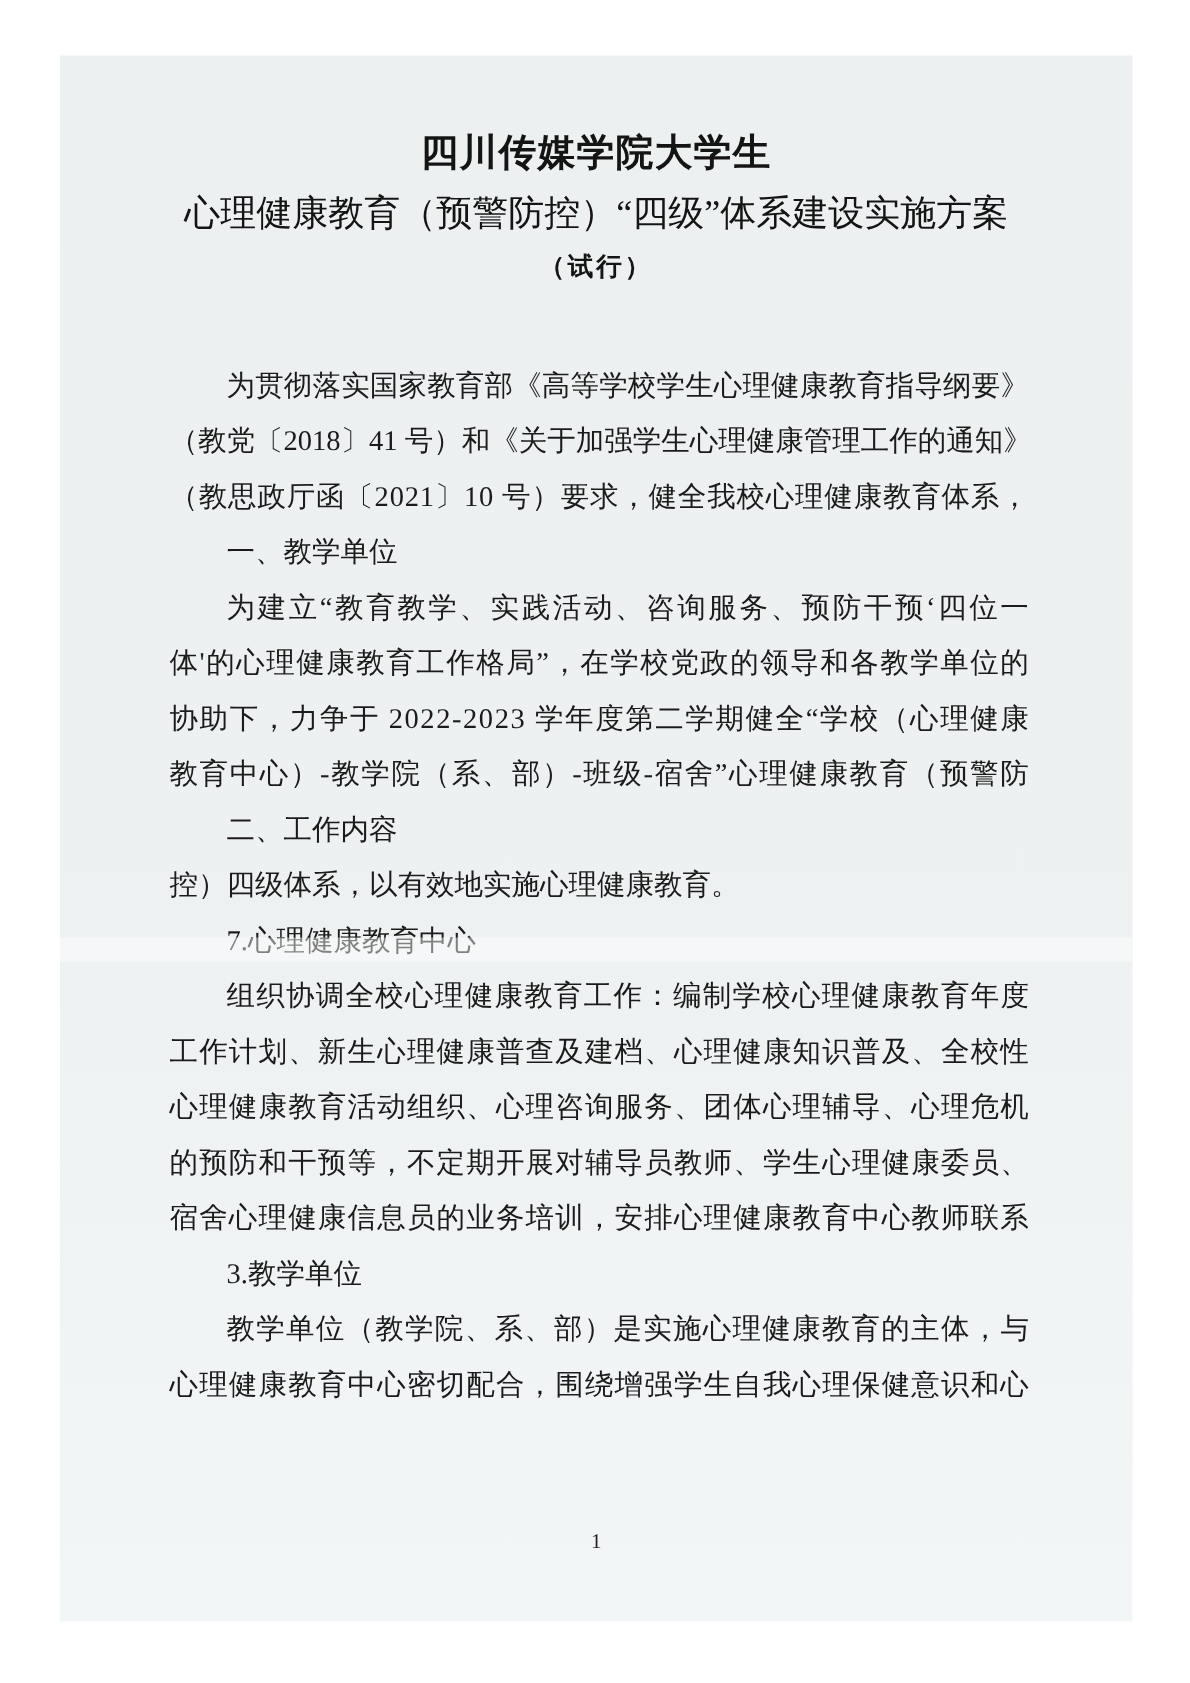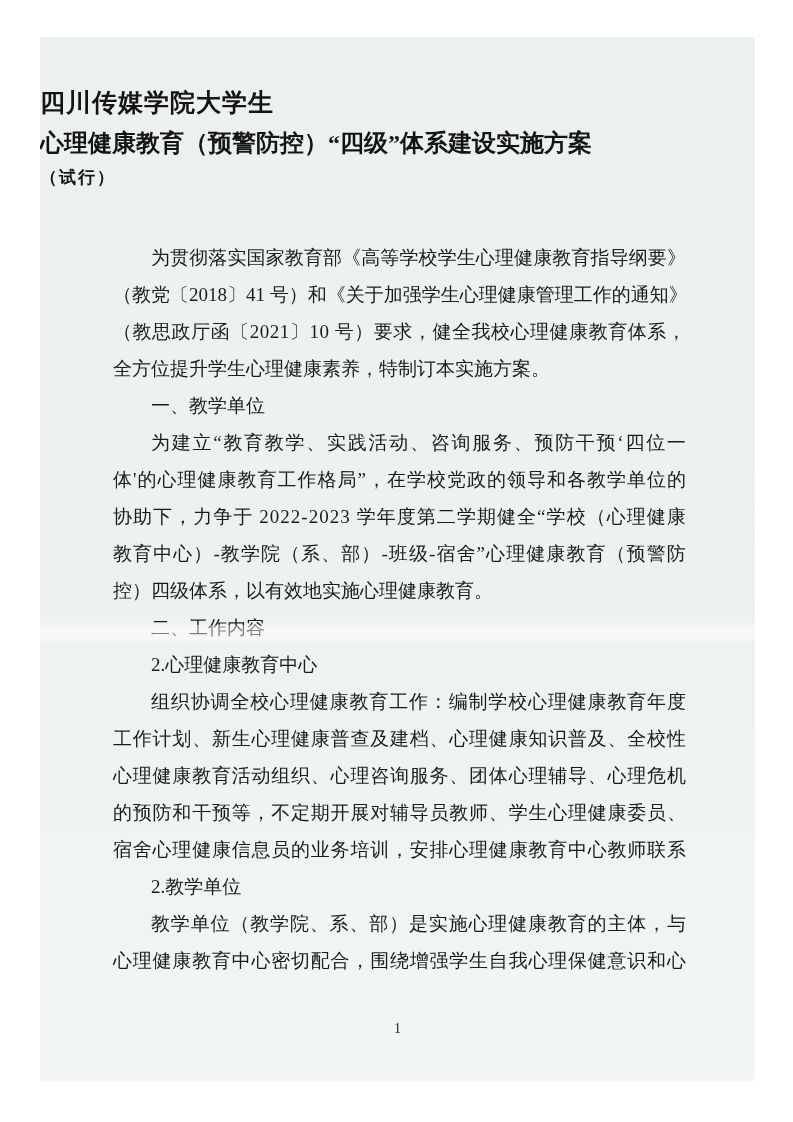--- a/index.html
+++ b/index.html
@@ -34,39 +34,39 @@
     width: 100%;
     height: 16px;
     background: rgba(255, 255, 255, 0.45);
     pointer-events: none;
   }
   .title1 {
     margin: 47px 0 0 0;
     font-size: 25px;
     font-weight: 700;
     line-height: 38px;
-    text-align: left;
+    text-align: center;
     letter-spacing: 1px;
     color: #141414;
   }
   .title2 {
     margin: 0;
     font-size: 24px;
-    font-weight: 700;
+    font-weight: 400;
     line-height: 42px;
-    text-align: left;
+    text-align: center;
     white-space: nowrap;
     color: #141414;
   }
   .title3 {
     margin: 0;
     font-size: 17px;
     font-weight: 700;
     line-height: 28px;
-    text-align: left;
+    text-align: center;
     letter-spacing: 2px;
     color: #141414;
   }
   .doc-body {
     margin-top: 47px;
     padding: 0 69px 0 73px;
   }
   .line {
     height: 37px;
     line-height: 37px;
@@ -200,21 +200,20 @@
           <span>心</span>
           <span>理</span>
           <span>健</span>
           <span>康</span>
           <span>教</span>
           <span>育</span>
           <span>体</span>
           <span>系</span>
           <span>，</span>
         </div>
-      <div class="line">全方位提升学生心理健康素养，特制订本实施方案。</div>
       <div class="line indent">一、教学单位</div>
       <div class="line full indent">
           <span>为</span>
           <span>建</span>
           <span>立</span>
           <span>“</span>
           <span>教</span>
           <span>育</span>
           <span>教</span>
           <span>学</span>
@@ -333,23 +332,23 @@
           <span>理</span>
           <span>健</span>
           <span>康</span>
           <span>教</span>
           <span>育</span>
           <span>（</span>
           <span>预</span>
           <span>警</span>
           <span>防</span>
         </div>
+      <div class="line indent">二、工作内容</div>
       <div class="line">控）四级体系，以有效地实施心理健康教育。</div>
-      <div class="line indent">二、工作内容</div>
-      <div class="line indent">2.心理健康教育中心</div>
+      <div class="line indent">7.心理健康教育中心</div>
       <div class="line full indent">
           <span>组</span>
           <span>织</span>
           <span>协</span>
           <span>调</span>
           <span>全</span>
           <span>校</span>
           <span>心</span>
           <span>理</span>
           <span>健</span>
@@ -489,21 +488,21 @@
           <span>康</span>
           <span>教</span>
           <span>育</span>
           <span>中</span>
           <span>心</span>
           <span>教</span>
           <span>师</span>
           <span>联</span>
           <span>系</span>
         </div>
-      <div class="line indent">2.教学单位</div>
+      <div class="line indent">3.教学单位</div>
       <div class="line full indent">
           <span>教</span>
           <span>学</span>
           <span>单</span>
           <span>位</span>
           <span>（</span>
           <span>教</span>
           <span>学</span>
           <span>院</span>
           <span>、</span>

